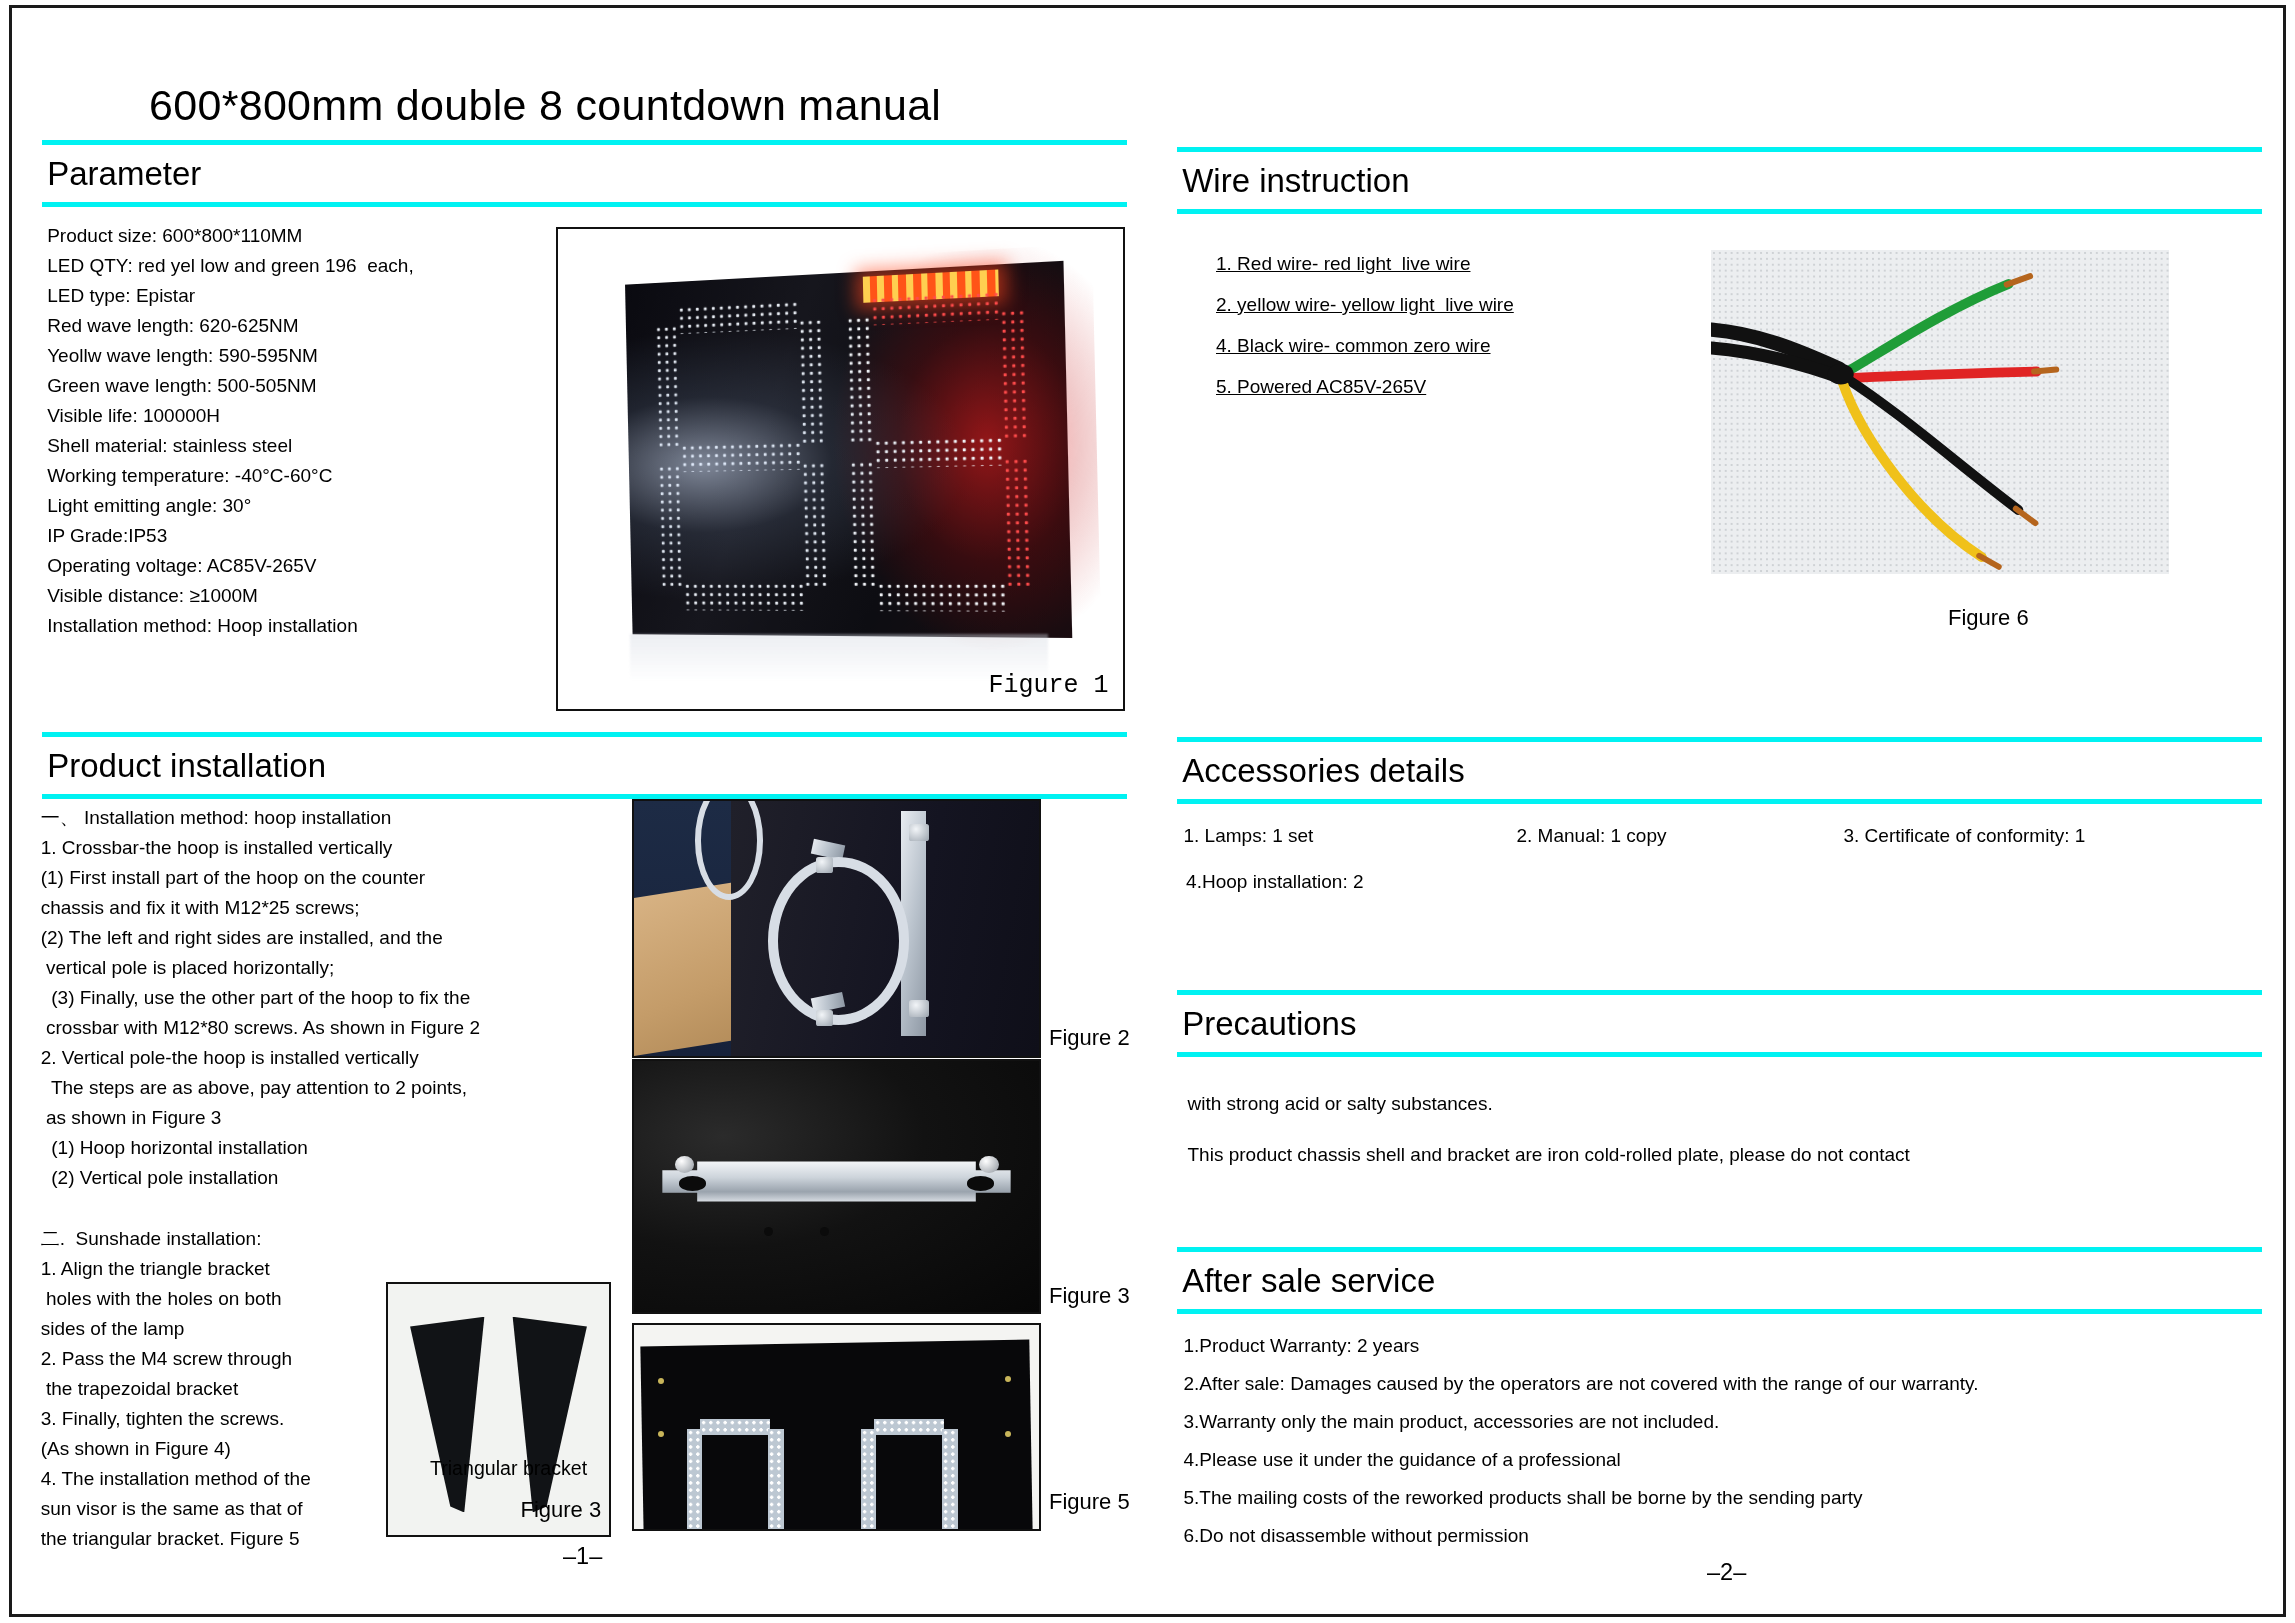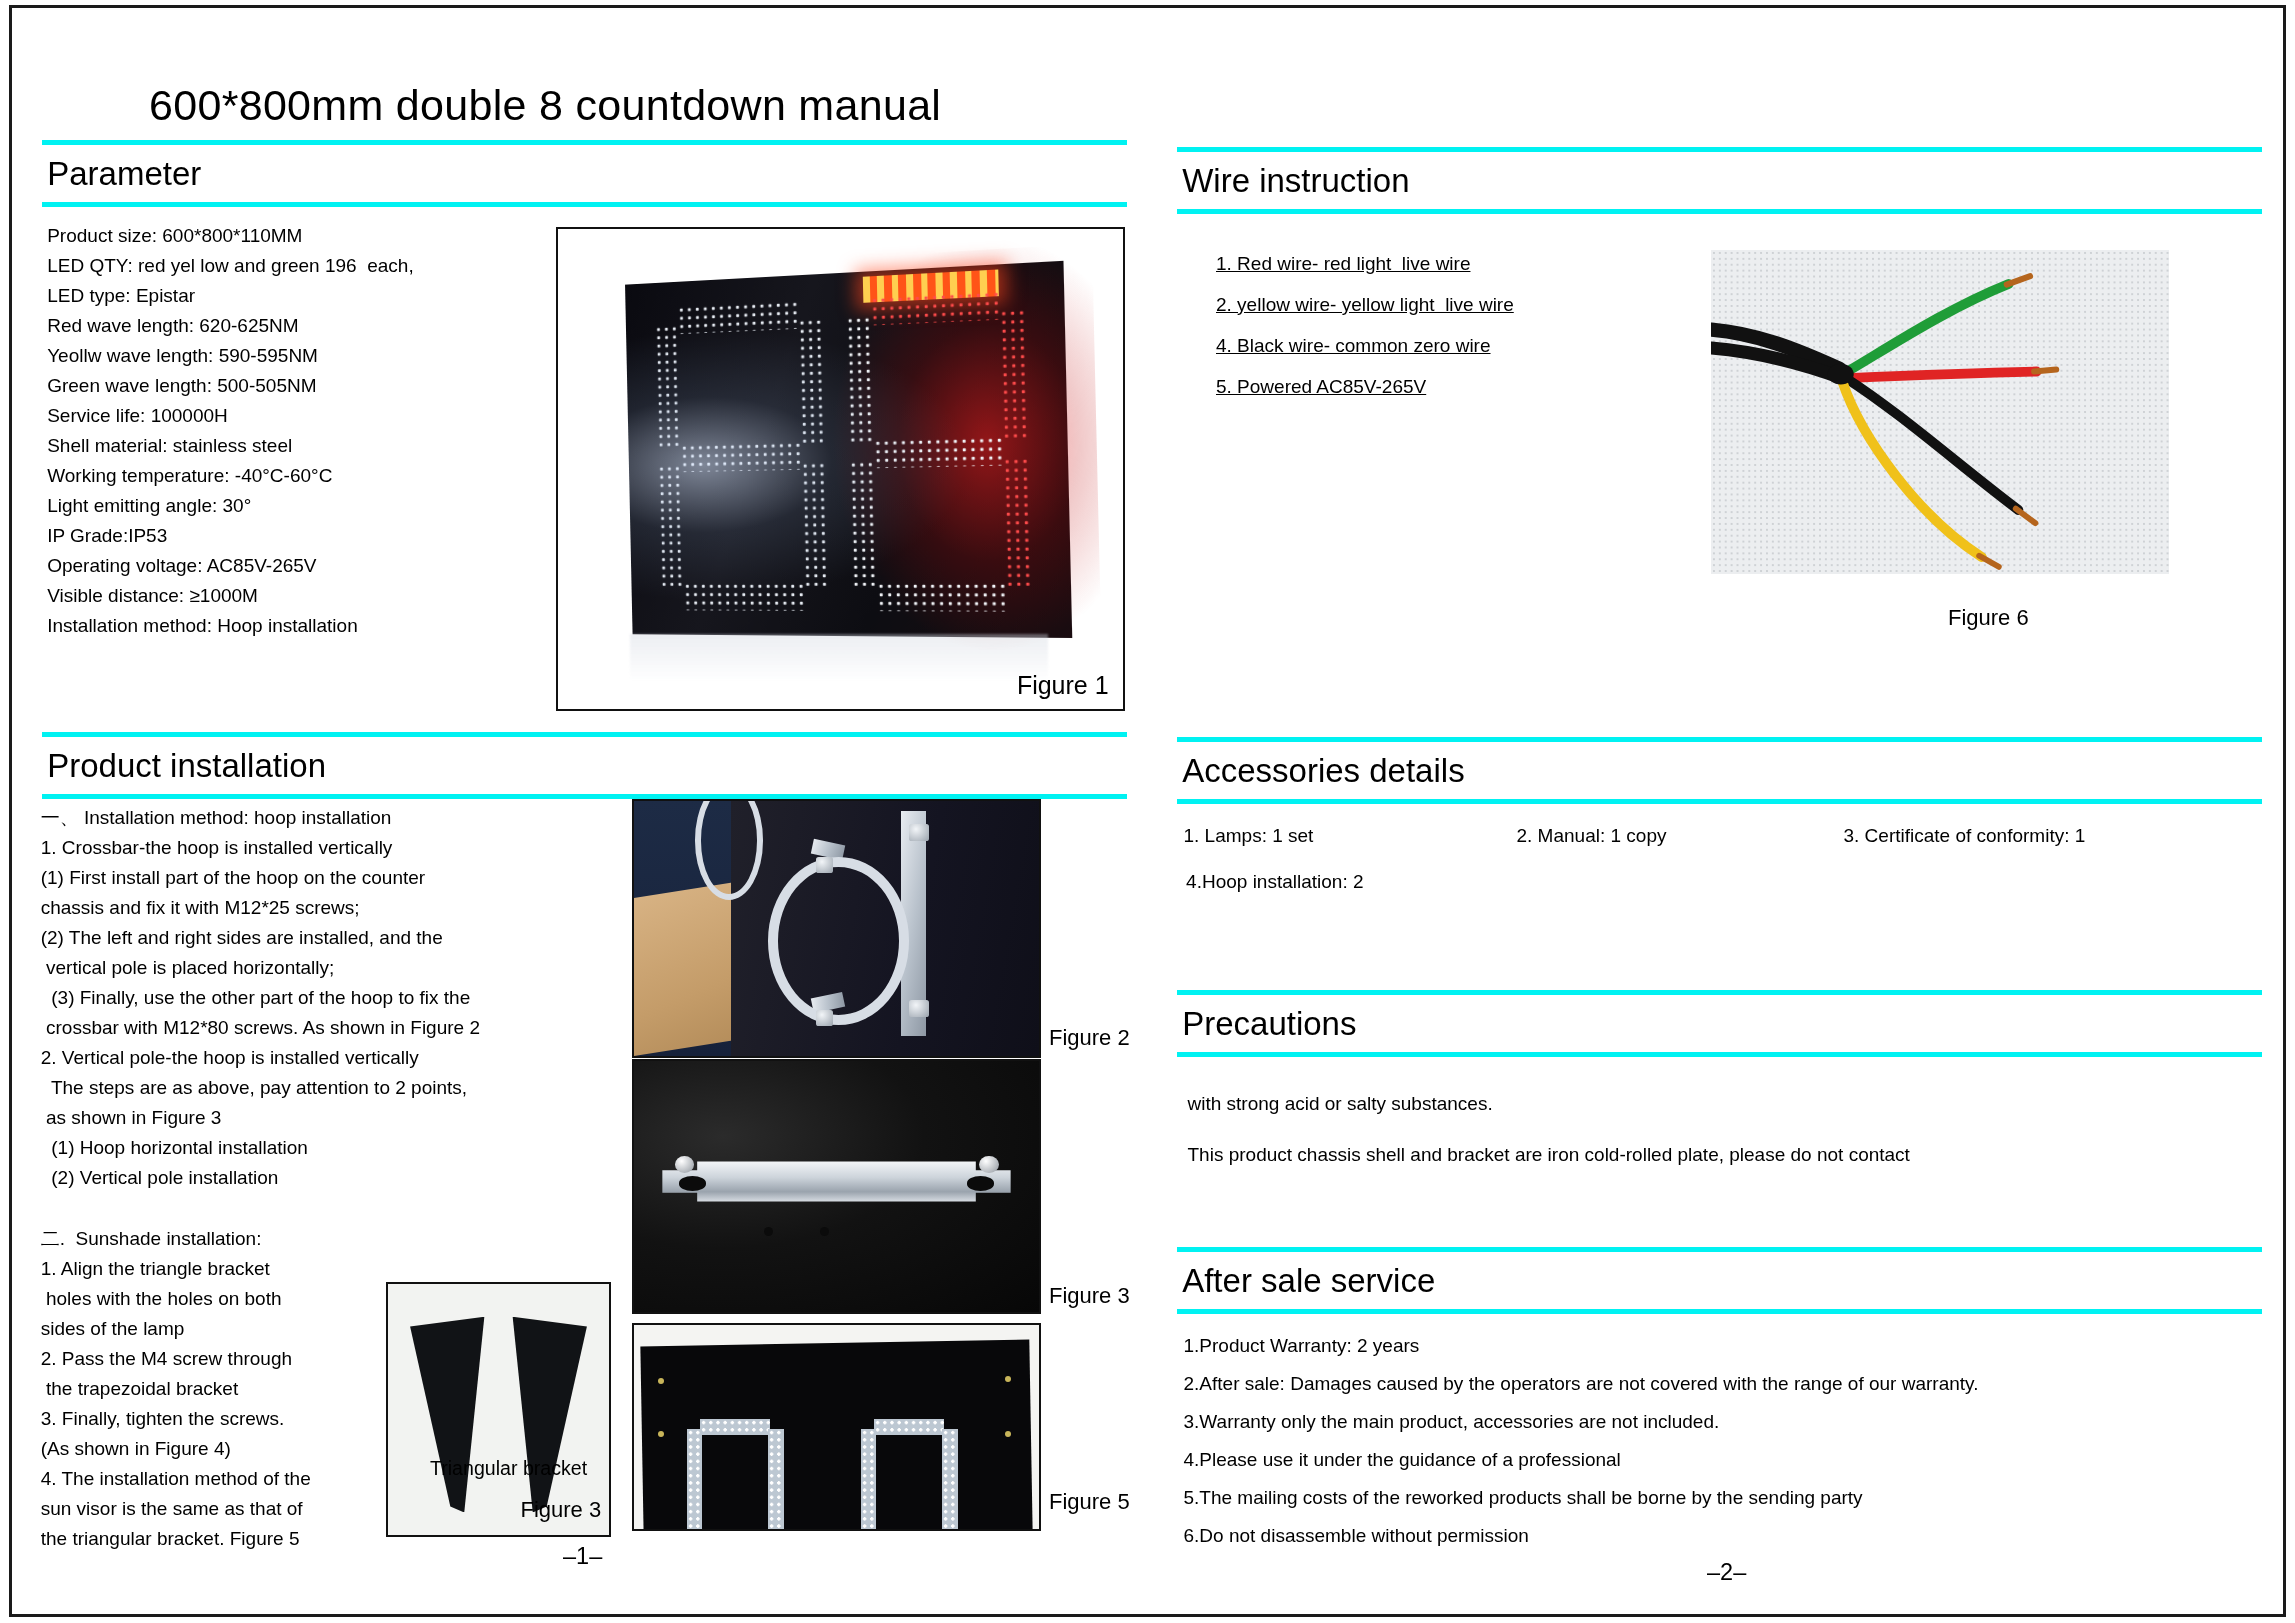--- a/index.html
+++ b/index.html
@@ -71,21 +71,21 @@
     border: 2.6px solid #111111;
     background: #ffffff;
     box-sizing: border-box;
     overflow: hidden;
   }
   .fig-cap {
     position: absolute;
     font-size: 22px;
     white-space: nowrap;
   }
-  .fig-cap.big { font-size: 25px; }
+  .fig-cap.big { font-size: 25px; font-family: Liberation Mono, monospace; }
 
   .photo { position: absolute; overflow: hidden; }
 
   
   .led-board {
     position: absolute;
     background: linear-gradient(110deg,#0a0a10 0%,#16161d 35%,#0d0d12 65%,#1a0c10 100%);
     transform: perspective(915px) rotateY(-9deg) rotateZ(-1.3deg);
   }
   .led-board::after {
@@ -182,21 +182,21 @@
       <div class="rule"></div>
     </div>
 
     <div style="position:absolute; left:5.2px; top:221px; width:497px;">
       <div class="body-line">Product size: 600*800*110MM</div>
       <div class="body-line">LED QTY: red yel low and green 196  each,</div>
       <div class="body-line">LED type: Epistar</div>
       <div class="body-line">Red wave length: 620-625NM</div>
       <div class="body-line">Yeollw wave length: 590-595NM</div>
       <div class="body-line">Green wave length: 500-505NM</div>
-      <div class="body-line">Service life: 100000H</div>
+      <div class="body-line">Visible life: 100000H</div>
       <div class="body-line">Shell material: stainless steel</div>
       <div class="body-line">Working temperature: -40°C-60°C</div>
       <div class="body-line">Light emitting angle: 30°</div>
       <div class="body-line">IP Grade:IP53</div>
       <div class="body-line">Operating voltage: AC85V-265V</div>
       <div class="body-line">Visible distance: ≥1000M</div>
       <div class="body-line">Installation method: Hoop installation</div>
     </div>
 
     <div class="fig-frame" style="left:514px; top:227px; width:569px; height:484px;">

